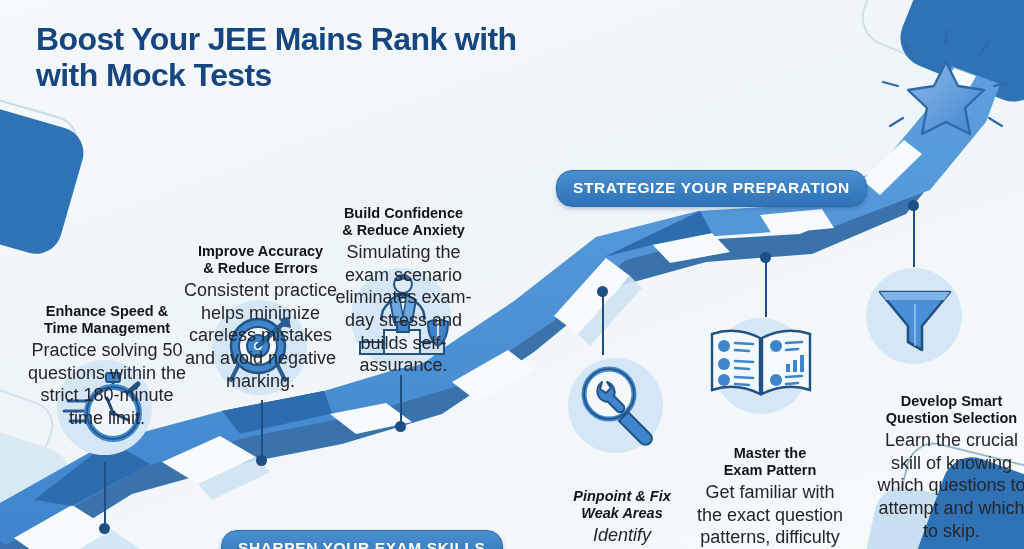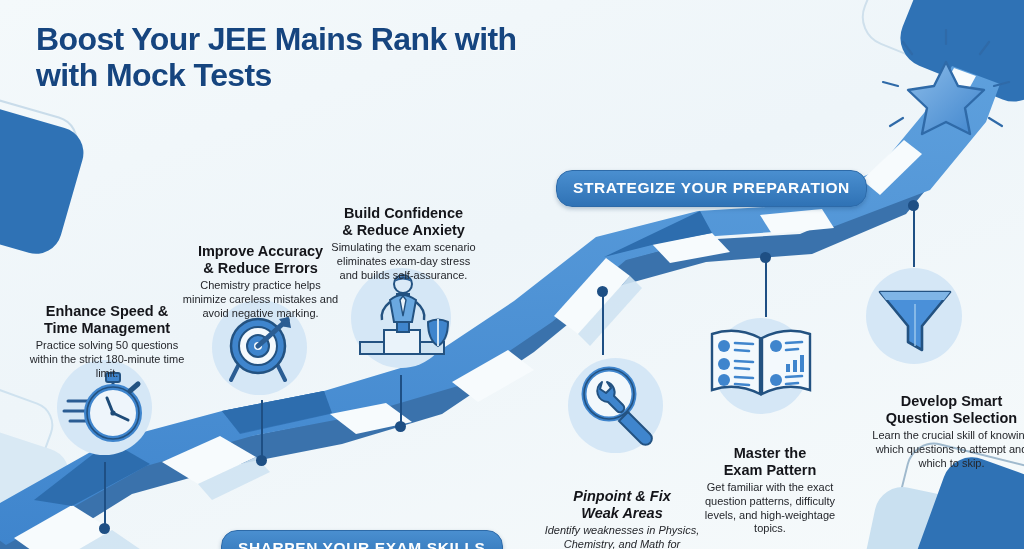--- a/index.html
+++ b/index.html
@@ -52,21 +52,21 @@
   
   .stem{position:absolute;width:2px;background:#1e4f84;}
   .dot{position:absolute;width:11px;height:11px;border-radius:50%;background:#1e4f84;}
 
   
   .bubble{position:absolute;border-radius:50%;background:#d5e7f6;}
 
   
   .callout{position:absolute;text-align:center;color:#1c1c1c;margin-top:43px;}
   .callout .hd{font-weight:bold;font-size:14.5px;line-height:1.17;color:#14151a;}
-  .callout .bd{font-size:11px;line-height:1.26;color:#24262b;margin-top:2px;}
+  .callout .bd{font-size:18px;line-height:1.26;color:#24262b;margin-top:2px;}
 
   #c0{left:22px;top:260px;width:170px;}
   #c1{left:178px;top:200px;width:165px;}
   #c2{left:330px;top:162px;width:147px;}
   #c3{left:541px;top:445px;width:162px;font-style:italic;}
   #c4{left:691px;top:402px;width:158px;}
   #c5{left:869px;top:350px;width:165px;}
 </style>
 </head>
 <body>
@@ -194,21 +194,21 @@
     <circle cx="39" cy="40" r="4" fill="#f4f9fd"></circle>
     <line x1="39" y1="40" x2="68" y2="14" stroke="#2b5d93" stroke-width="5" stroke-linecap="round"></line>
     <polygon points="70,11 60,13 66,21" fill="#2b5d93"></polygon>
     <polygon points="70,11 72,22 62,20" fill="#2b5d93"></polygon>
   </svg>
   <div class="callout" id="c1">
     <div class="hd">
       <span>Improve Accuracy</span><br>
       <span>&amp; Reduce Errors</span>
     </div>
-    <div class="bd">Chemistry practice helps minimize careless mistakes and avoid negative marking.</div>
+    <div class="bd">Consistent practice helps minimize careless mistakes and avoid negative marking.</div>
   </div>
 
   <div class="dot" style="left:395px;top:421px;"></div>
   <div class="stem" style="left:400px;top:375px;height:49px;"></div>
   <div class="bubble" style="left:351px;top:268px;width:100px;height:100px;"></div>
   <svg style="position:absolute;left:348px;top:266px;width:106px;height:106px;" viewBox="0 0 106 106">
     <rect x="12" y="76" width="26" height="12" fill="#cfe3f2" stroke="#235281" stroke-width="2"></rect>
     <rect x="70" y="76" width="26" height="12" fill="#cfe3f2" stroke="#235281" stroke-width="2"></rect>
     <rect x="36" y="64" width="36" height="24" fill="#eaf3fa" stroke="#235281" stroke-width="2"></rect>
     <rect x="49" y="28" width="12" height="38" fill="#3f85cd" stroke="#235281" stroke-width="2"></rect>

